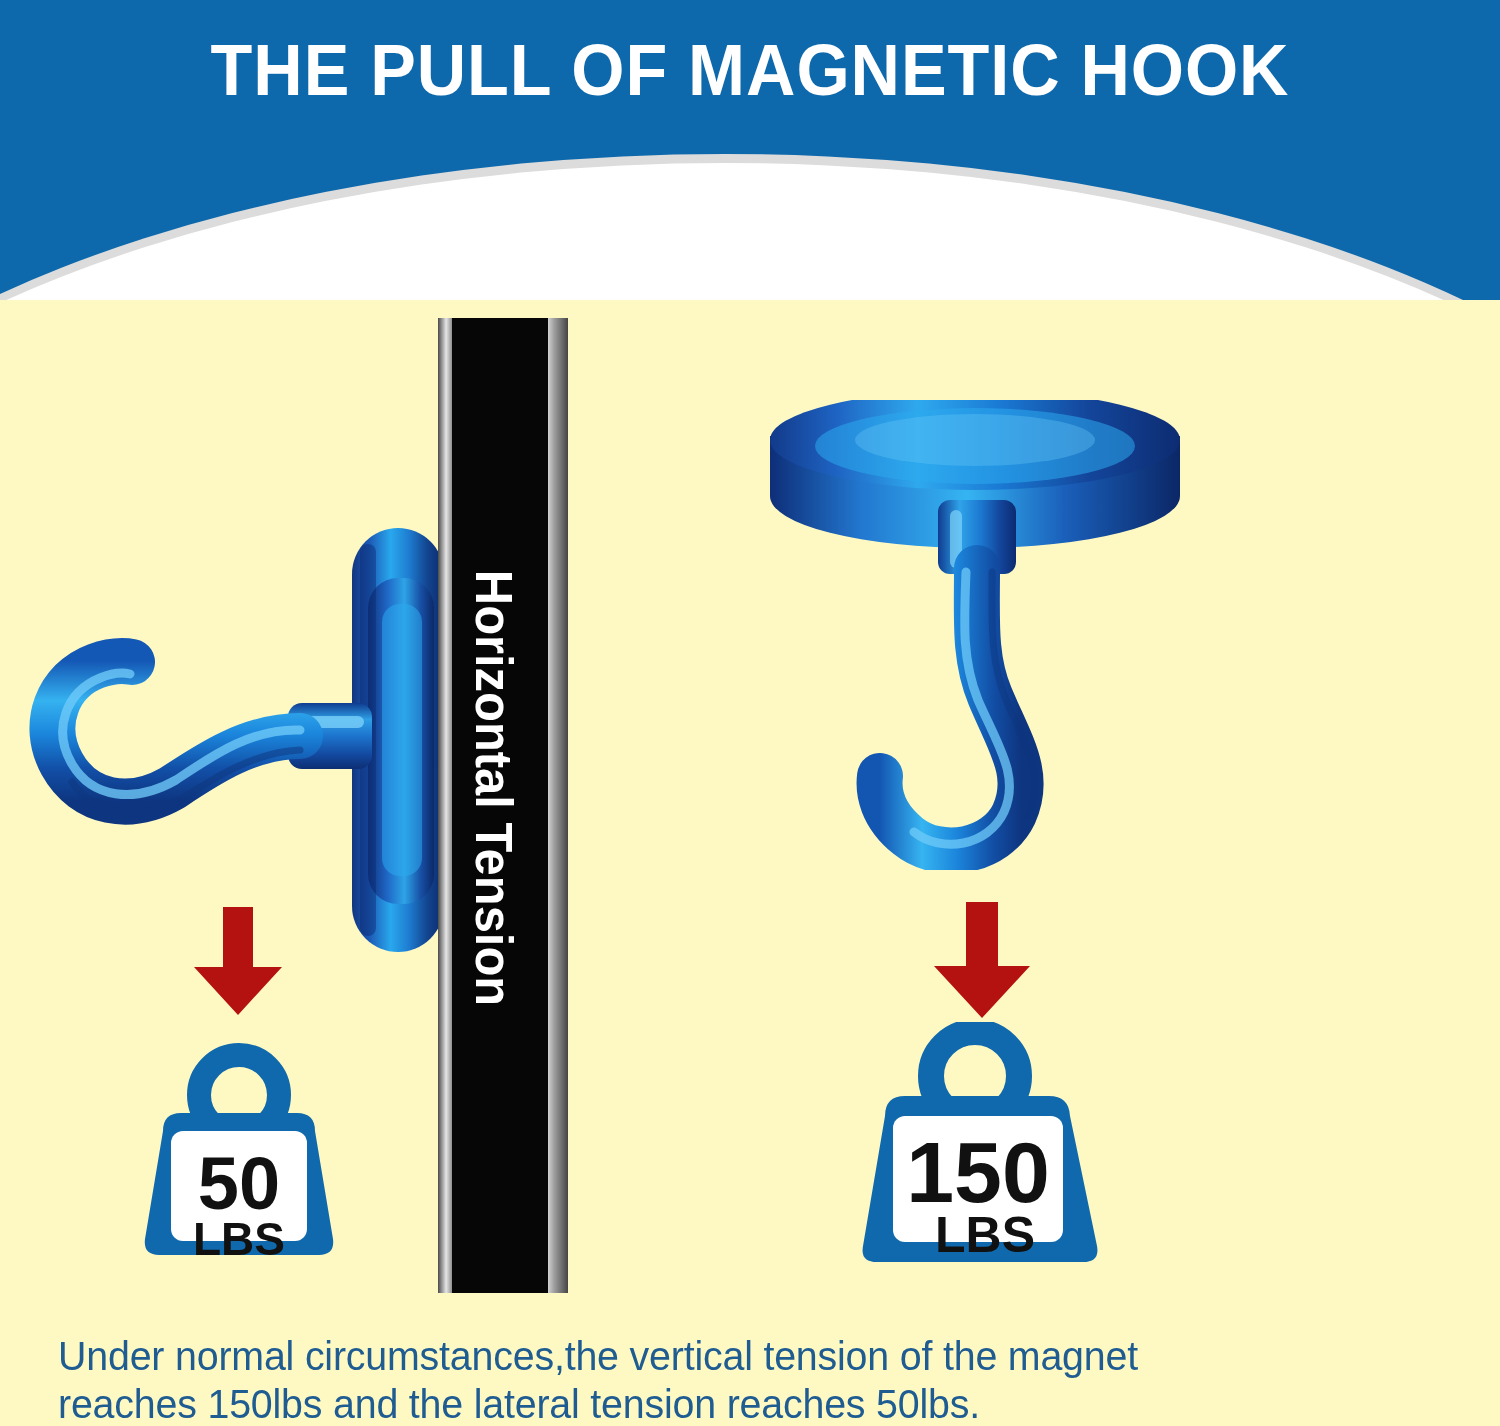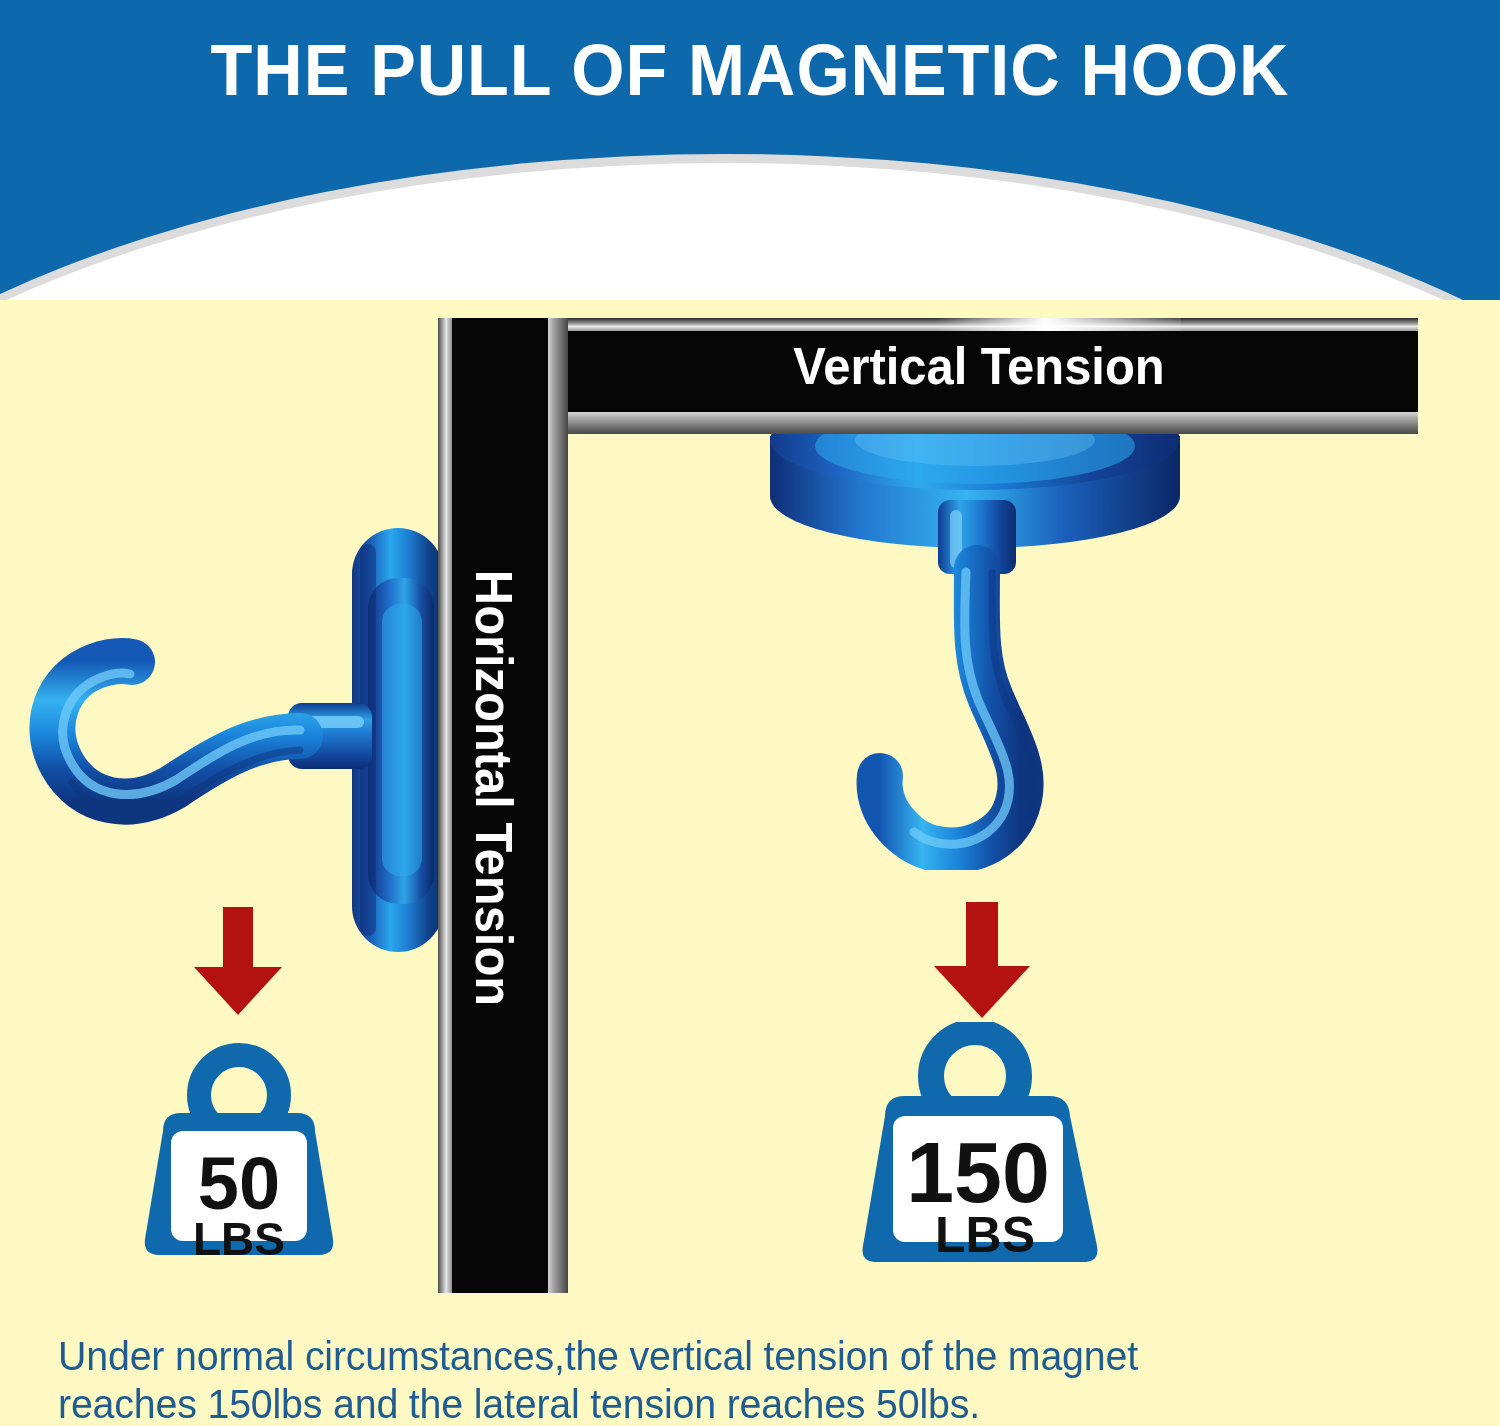--- a/index.html
+++ b/index.html
@@ -118,26 +118,20 @@
 <body>
 
 <div id="page">
 
   <div id="header-band">
     <div id="header-title">THE PULL OF MAGNETIC HOOK</div>
     <div id="header-sweep-shadow"></div>
     <div id="header-sweep"></div>
   </div>
 
-  <div id="bar-horizontal">
-    <div class="edge-top"></div>
-    <div class="hl-sheen"></div>
-    <div id="bar-label-vertical-tension">Vertical Tension</div>
-    <div class="edge-bottom"></div>
-  </div>
 
   <div id="bar-vertical">
     <div class="edge-left"></div>
     <div class="edge-right"></div>
     <div id="bar-label-horizontal-tension">
       <span>Horizontal Tension</span>
     </div>
   </div>
 
   <svg id="hook-left" viewBox="0 0 470 440">

